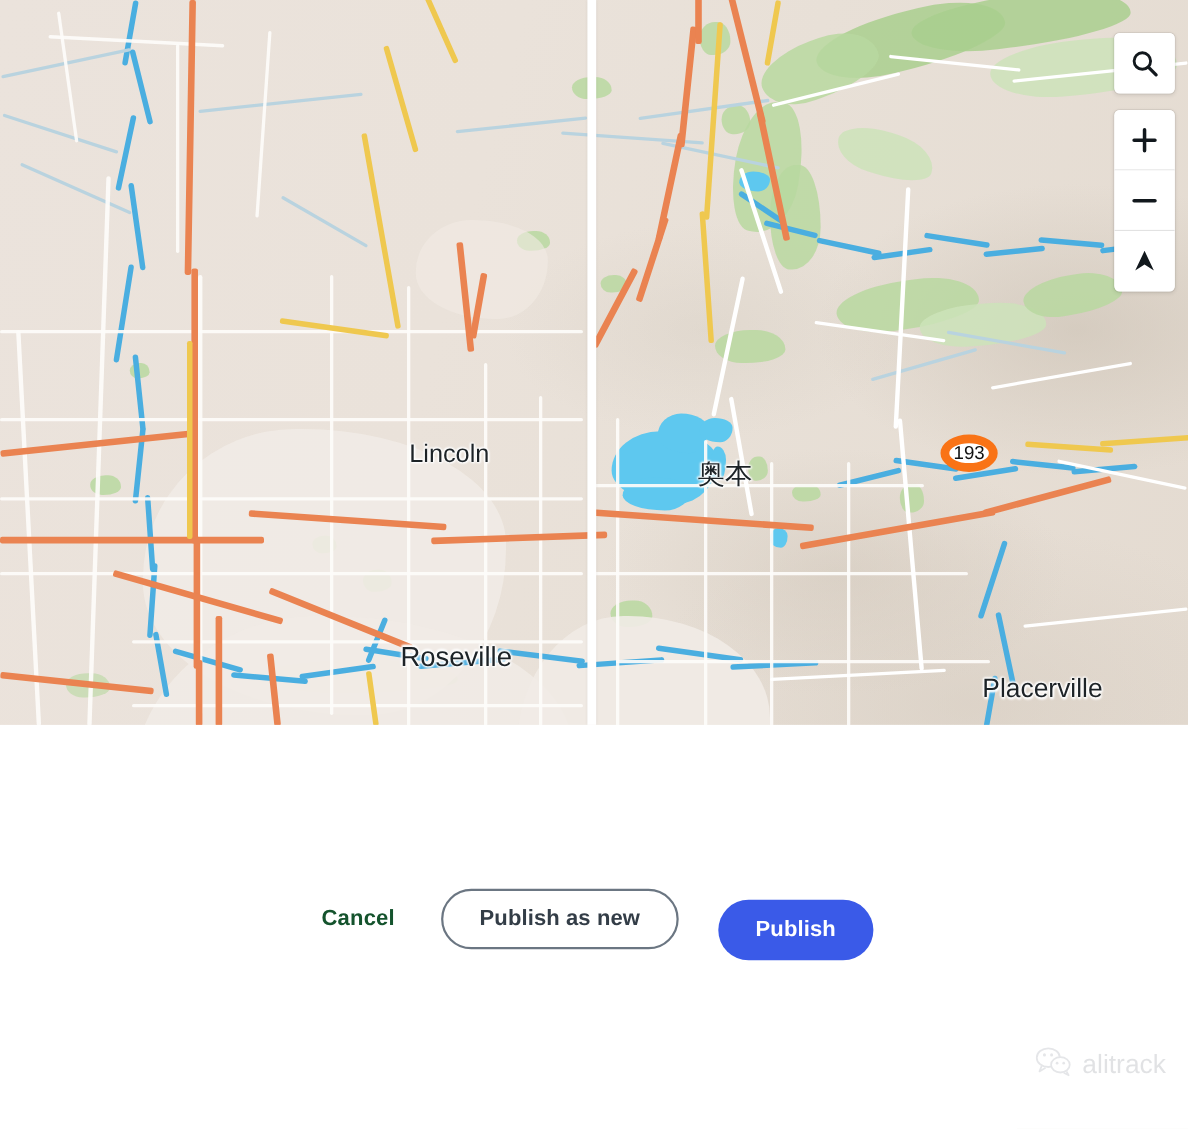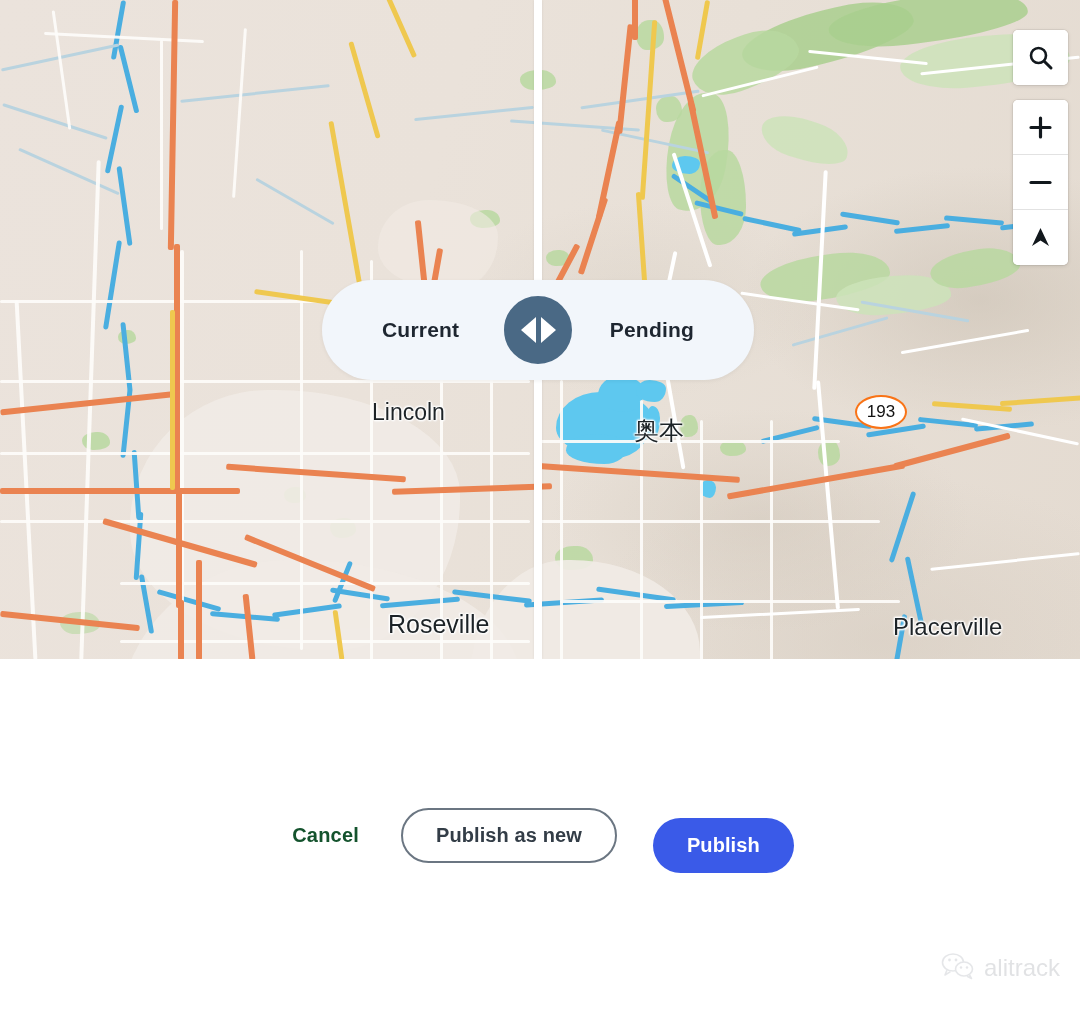--- a/index.html
+++ b/index.html
@@ -135,21 +135,21 @@
        0 1px 2px rgba(255,255,255,.95), 0 -1px 2px rgba(255,255,255,.95),
        1px 1px 2px rgba(255,255,255,.95), -1px -1px 2px rgba(255,255,255,.95);
     pointer-events: none;
   }
   .shield-state {
     position: absolute;
     width: 52px; height: 34px;
     display: flex; align-items: center; justify-content: center;
     font-size: 17px; font-weight: 500; color: #111;
     background: #ffffff;
-    border: 2px solid #f97316;
+    border: 8px solid #f97316;
     border-radius: 50%;
   }
 
   
   #split-line {
     position: absolute;
     top: 0; bottom: 0;
     left: 534px;
     width: 8px;
     background: #ffffff;
@@ -466,34 +466,26 @@
       <div class="road hwy2" style="left:336px; top:610px; width:5px; height:50px; transform:rotate(-8deg);"></div>
       <div class="road hwy2" style="left:1000px;top:398px; width:90px; height:5px; transform:rotate(-4deg);"></div>
       <div class="road hwy2" style="left:932px; top:404px; width:80px; height:5px; transform:rotate(4deg);"></div>
     </div>
 
     <div id="split-line"></div>
 
     <div class="map-layer">
       <div class="map-label" style="left:372px; top:399px; font-size:23px; font-weight:400;">Lincoln</div>
       <div class="map-label" style="left:634px; top:414px; font-size:25px; font-weight:400;">奥本</div>
-      <div class="map-label" style="left:388px; top:583px; font-size:25px; font-weight:400;margin-top:27px;">Roseville</div>
+      <div class="map-label" style="left:364px; top:583px; font-size:25px; font-weight:400;">Roseville</div>
       <div class="map-label" style="left:893px; top:613px; font-size:24px; font-weight:400;">Placerville</div>
 
       <div class="shield-state" style="left:855px; top:395px;">193</div>
     </div>
 
-    <div id="swipe-pill">
-      <span class="swipe-label">Current</span>
-      <span class="swipe-label">Pending</span>
-      <div id="swipe-handle">
-        <span class="tri left"></span>
-        <span class="tri right"></span>
-      </div>
-    </div>
 
     <div id="map-controls">
       <div class="ctrl-group">
         <button class="ctrl-btn" aria-label="Search">
           <span>
             <svg width="27" height="27" viewBox="0 0 27 27">
               <circle cx="11.5" cy="11.5" r="7.5" fill="none" stroke="#12181d" stroke-width="2.6"></circle>
               <path d="M17.2 17.2 L24 24" stroke="#12181d" stroke-width="3" stroke-linecap="round"></path>
             </svg>
           </span>

